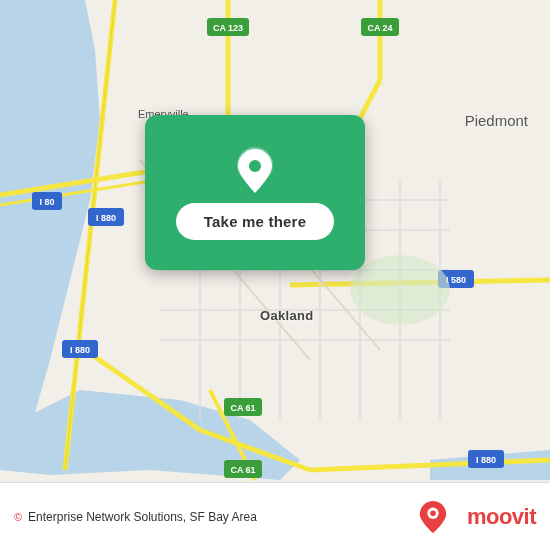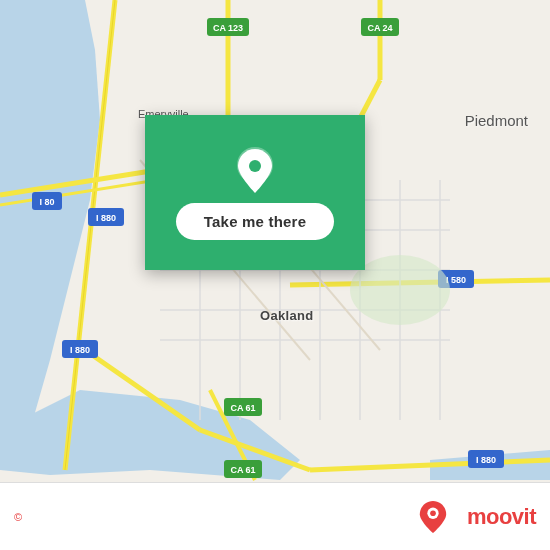--- a/index.html
+++ b/index.html
@@ -27,21 +27,21 @@
     }
 
     
     #card-overlay {
       position: absolute;
       top: 115px;
       left: 145px;
       width: 220px;
       height: 155px;
       background: #2eaf6e;
-      border-radius: 0;
+      border-radius: 12px;
       display: flex;
       flex-direction: column;
       align-items: center;
       justify-content: center;
       gap: 6px;
       box-shadow: 0 4px 15px rgba(0,0,0,0.3);
     }
 
     #location-pin {
       width: 52px;
@@ -245,20 +245,21 @@
         <circle cx="24" cy="21" r="6" fill="#2eaf6e"></circle>
       </svg>
     </div>
     <button id="take-me-btn">Take me there</button>
   </div>
 
   <div id="bottom-bar">
     <div id="osm-credit">
       <span class="copy-symbol">©</span>
     </div>
+    <div id="company-info">Enterprise Network Solutions, SF Bay Area</div>
     <div id="moovit-logo">
       <svg id="moovit-pin" viewBox="0 0 28 34" xmlns="http://www.w3.org/2000/svg">
         <path d="M14 0 C6.3 0 0 6.3 0 14 C0 21.7 14 34 14 34 C14 34 28 21.7 28 14 C28 6.3 21.7 0 14 0 Z" fill="#e84040"></path>
         <circle cx="14" cy="13" r="6" fill="white"></circle>
         <circle cx="14" cy="13" r="3" fill="#e84040"></circle>
       </svg>
       <span id="moovit-text">moovit</span>
     </div>
   </div>
 

